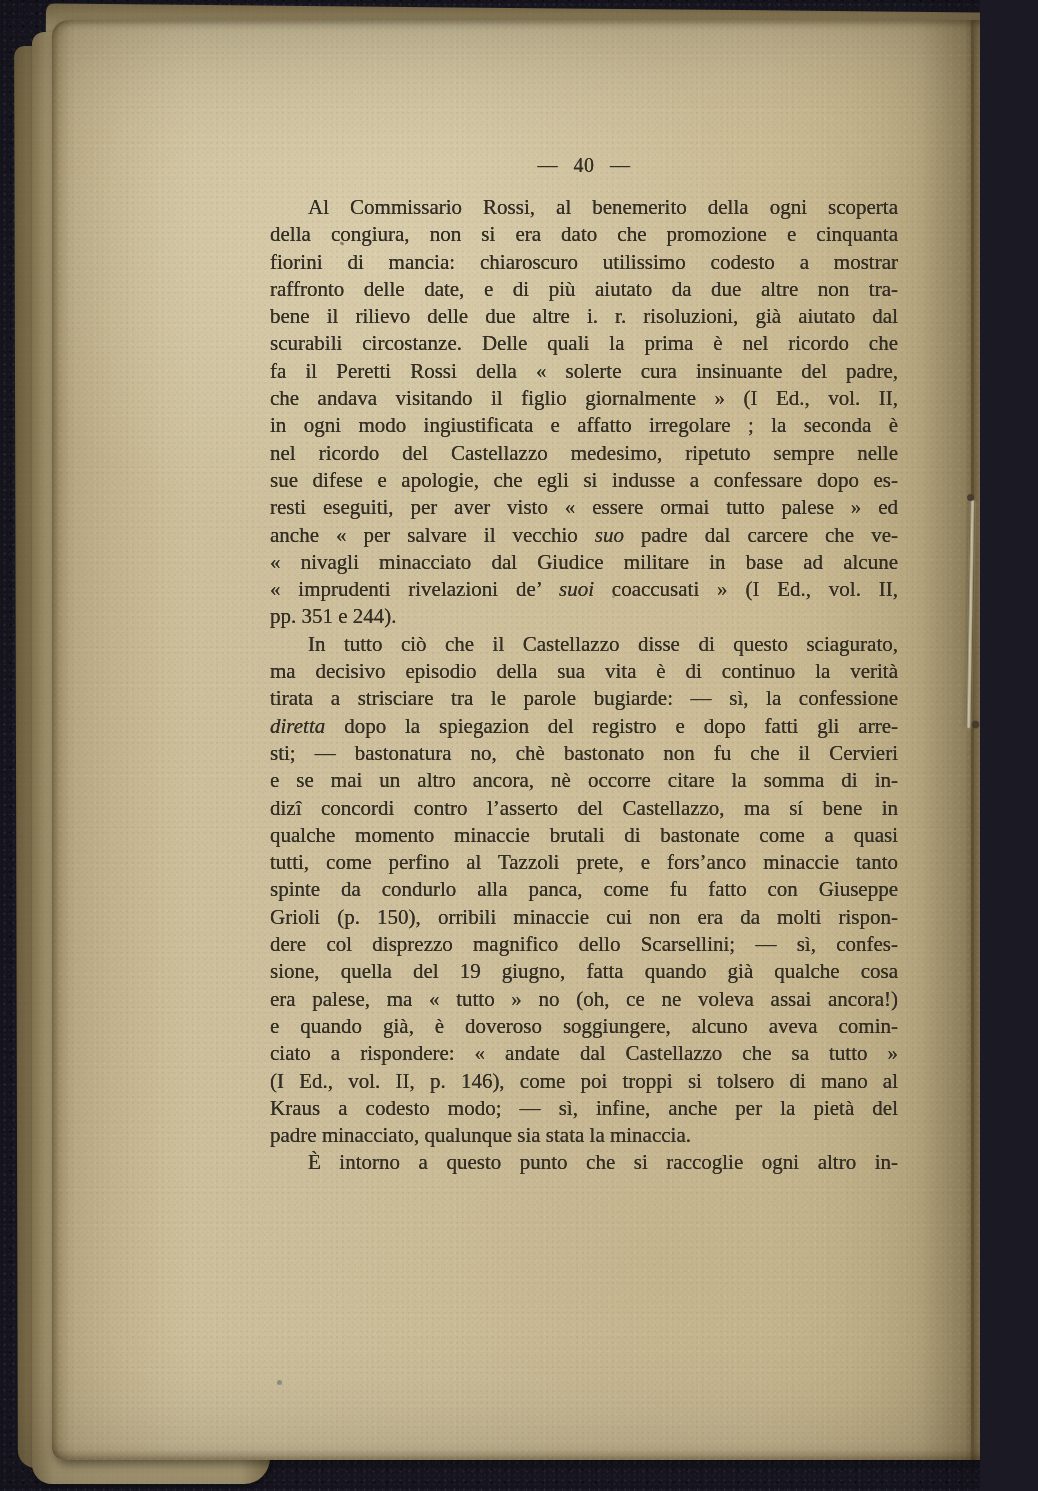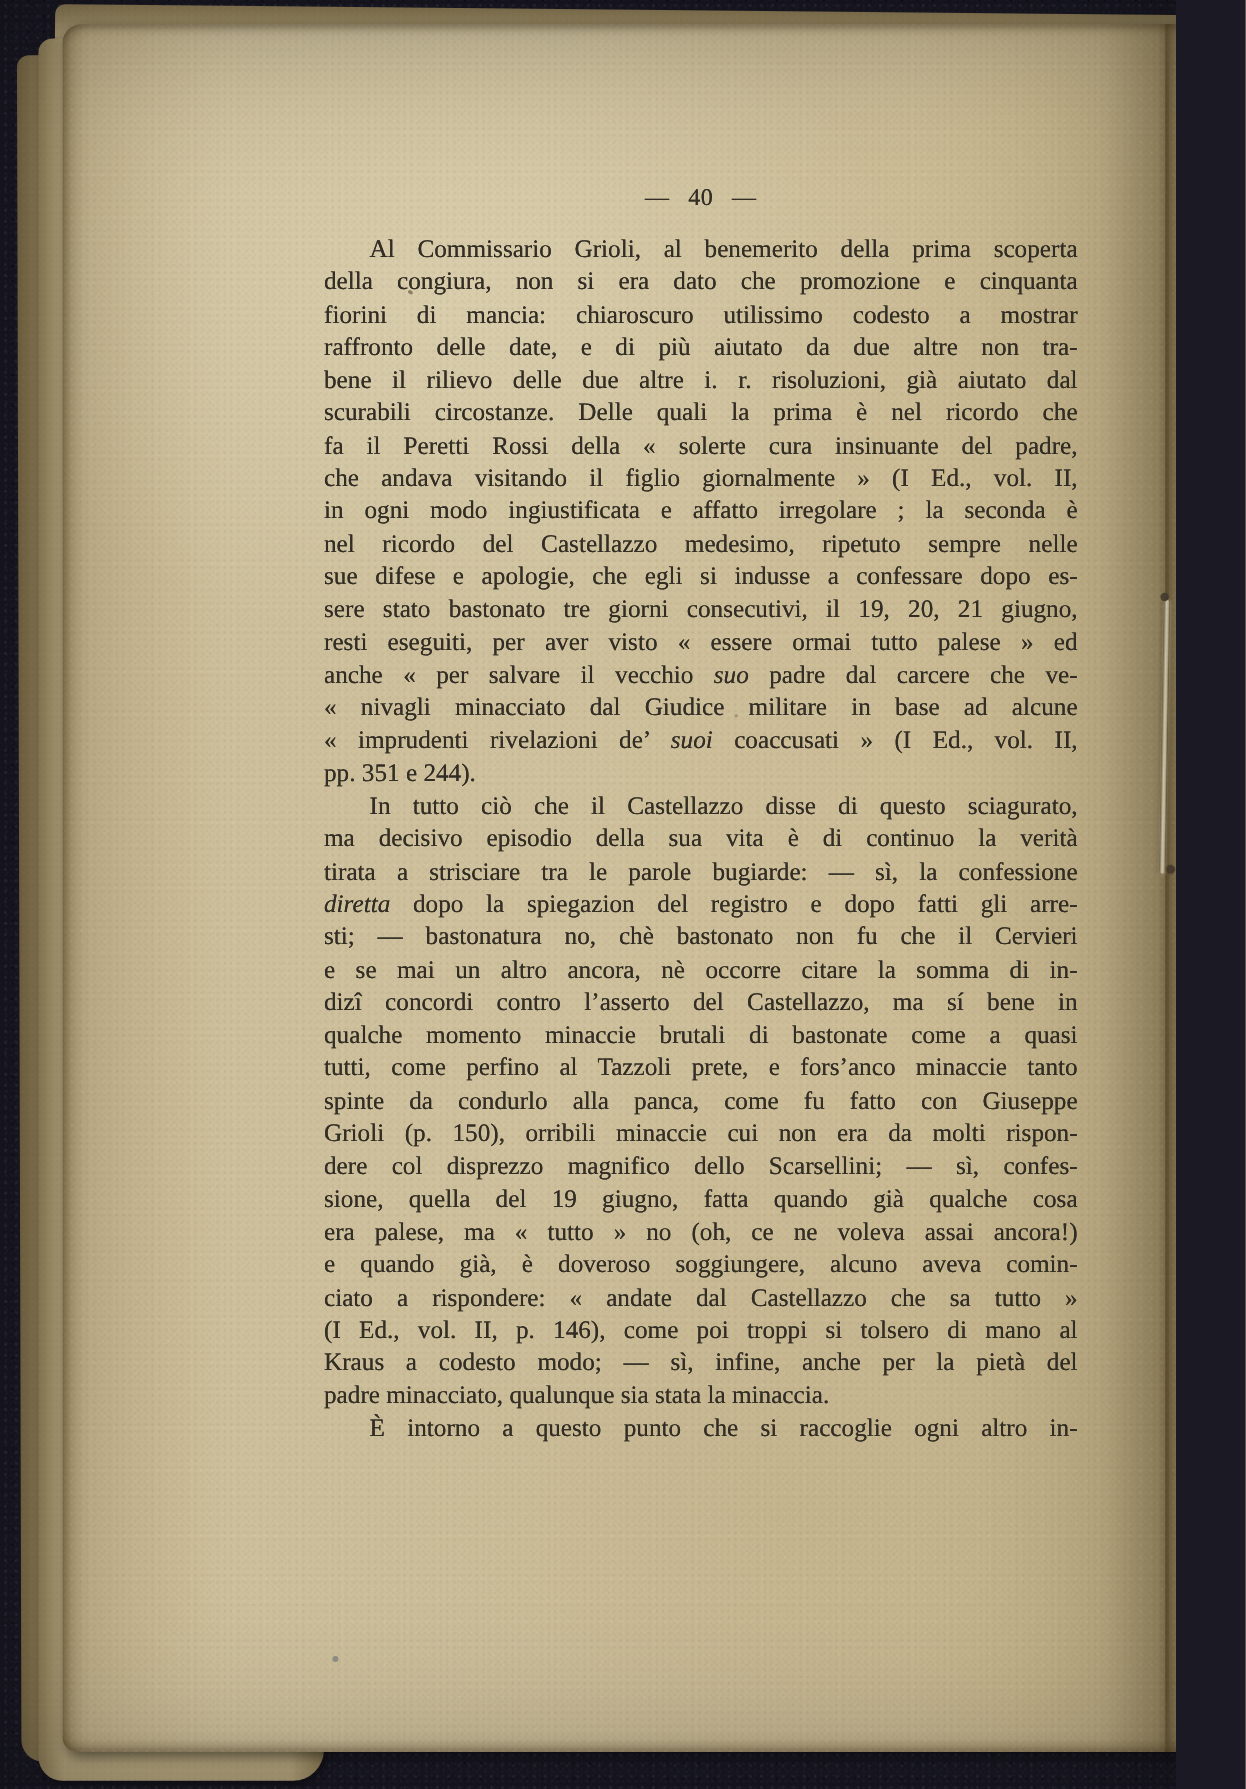--- a/index.html
+++ b/index.html
@@ -103,32 +103,31 @@
       <path d="M2 4 Q10 2 16 7 L22 12 M22 12 L17 11 M22 12 L20 7" fill="none" stroke="#433a2c" stroke-width="1.6" stroke-linecap="round"></path>
     </svg>
     <div class="speck speck-a"></div>
     <div class="speck speck-b"></div>
     <div class="speck speck-c"></div>
     <div class="speck speck-d"></div>
 
     <div class="text-block">
       <div class="page-number">— 40 —</div>
       <div class="paragraphs" id="paragraphs">
-          <div class="line indent">Al Commissario Grioli, al benemerito della prima scoperta</div>
+          <div class="line indent">Al Commissario Rossi, al benemerito della ogni scoperta</div>
           <div class="line">della congiura, non si era dato che promozione e cinquanta</div>
           <div class="line">fiorini di mancia: chiaroscuro utilissimo codesto a mostrar</div>
           <div class="line">raffronto delle date, e di più aiutato da due altre non tra-</div>
           <div class="line">bene il rilievo delle due altre i. r. risoluzioni, già aiutato dal</div>
           <div class="line">scurabili circostanze. Delle quali la prima è nel ricordo che</div>
           <div class="line">fa il Peretti Rossi della « solerte cura insinuante del padre,</div>
           <div class="line">che andava visitando il figlio giornalmente » (I Ed., vol. II,</div>
           <div class="line">in ogni modo ingiustificata e affatto irregolare ; la seconda è</div>
           <div class="line">nel ricordo del Castellazzo medesimo, ripetuto sempre nelle</div>
           <div class="line">sue difese e apologie, che egli si indusse a confessare dopo es-</div>
-          <div class="line">sere stato bastonato tre giorni consecutivi, il 19, 20, 21 giugno,</div>
           <div class="line">resti eseguiti, per aver visto « essere ormai tutto palese » ed</div>
           <div class="line">anche « per salvare il vecchio <i>suo</i> padre dal carcere che ve-</div>
           <div class="line">« nivagli minacciato dal Giudice militare in base ad alcune</div>
           <div class="line">« imprudenti rivelazioni de’ <i>suoi</i> coaccusati » (I Ed., vol. II,</div>
           <div class="line short">pp. 351 e 244).</div>
           <div class="line indent">In tutto ciò che il Castellazzo disse di questo sciagurato,</div>
           <div class="line">ma decisivo episodio della sua vita è di continuo la verità</div>
           <div class="line">tirata a strisciare tra le parole bugiarde: — sì, la confessione</div>
           <div class="line"><i>diretta</i> dopo la spiegazion del registro e dopo fatti gli arre-</div>
           <div class="line">sti; — bastonatura no, chè bastonato non fu che il Cervieri</div>

